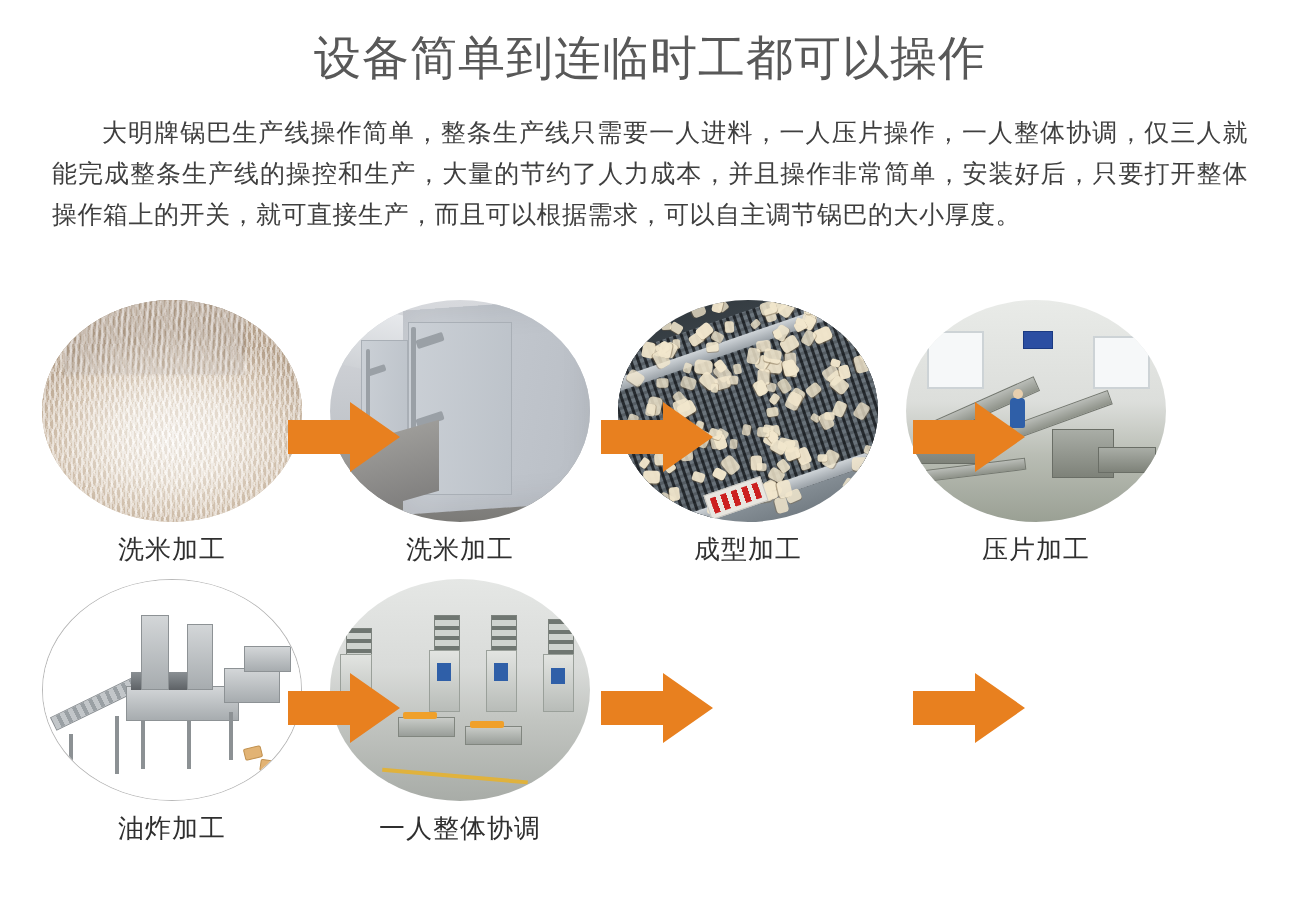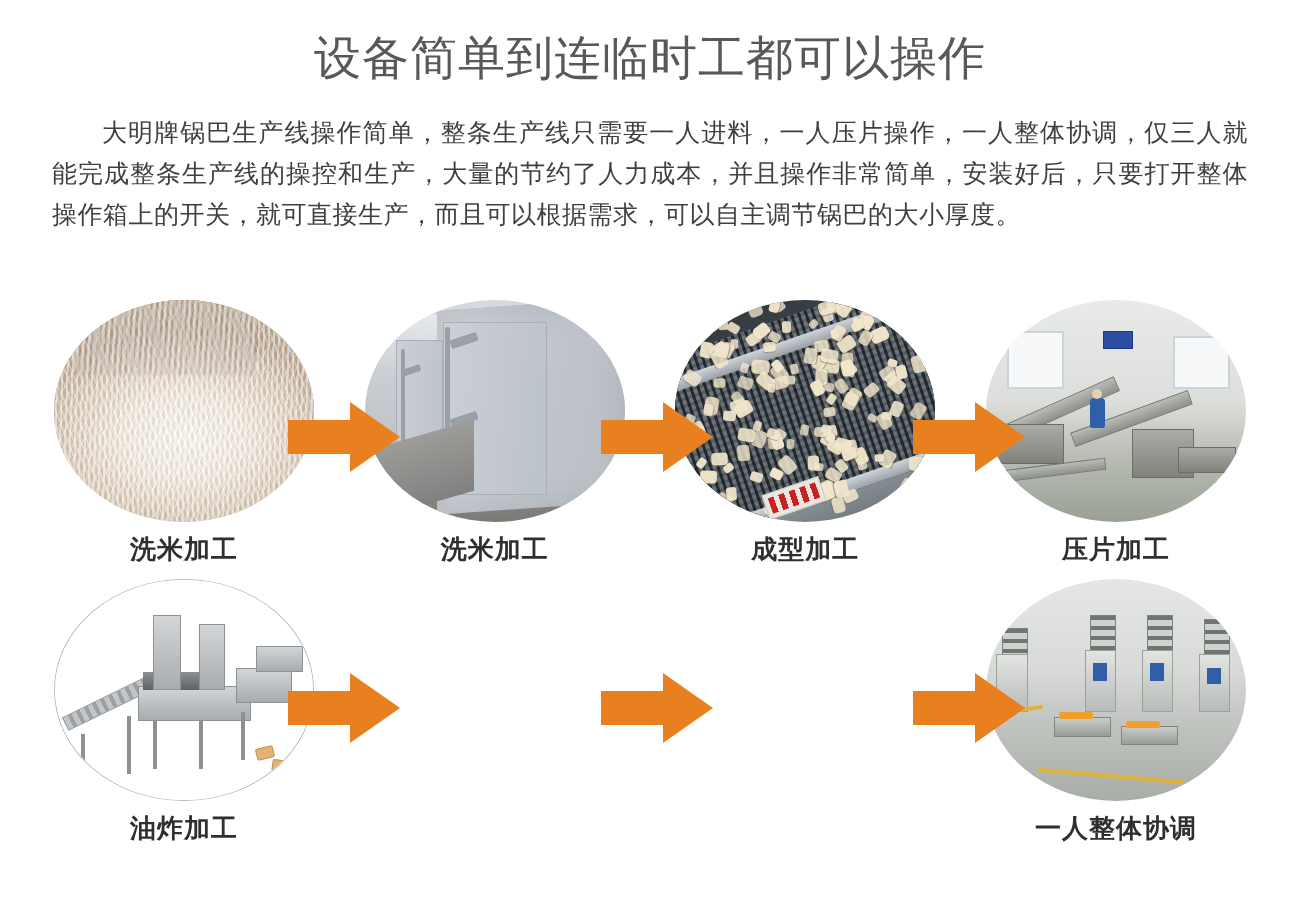--- a/index.html
+++ b/index.html
@@ -37,27 +37,26 @@
 
   
   .flow {
     position: absolute;
     top: 300px;
     left: 0;
     width: 1300px;
   }
   .flow-row {
     display: flex;
-    justify-content: space-between;
+    justify-content: flex-start;
     align-items: flex-start;
-    padding: 0 40px;
+    padding: 0 28px;
     position: relative;
-    font-weight: bold;
-  }
-  .flow-row + .flow-row { margin-top: 12px; gap: 20px; }
+  }
+  .flow-row + .flow-row { margin-top: 12px; }
 
   .flow-cell {
     width: 288px;
     position: relative;
     display: flex;
     flex-direction: column;
     align-items: center;
   }
 
   .oval-wrap {

